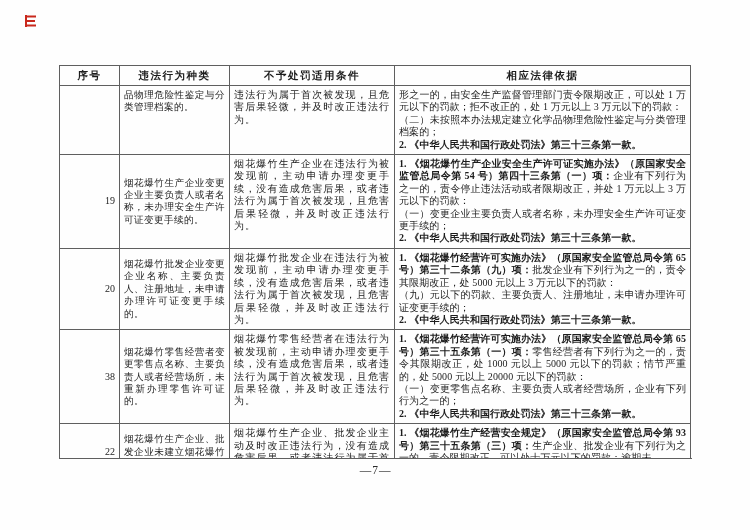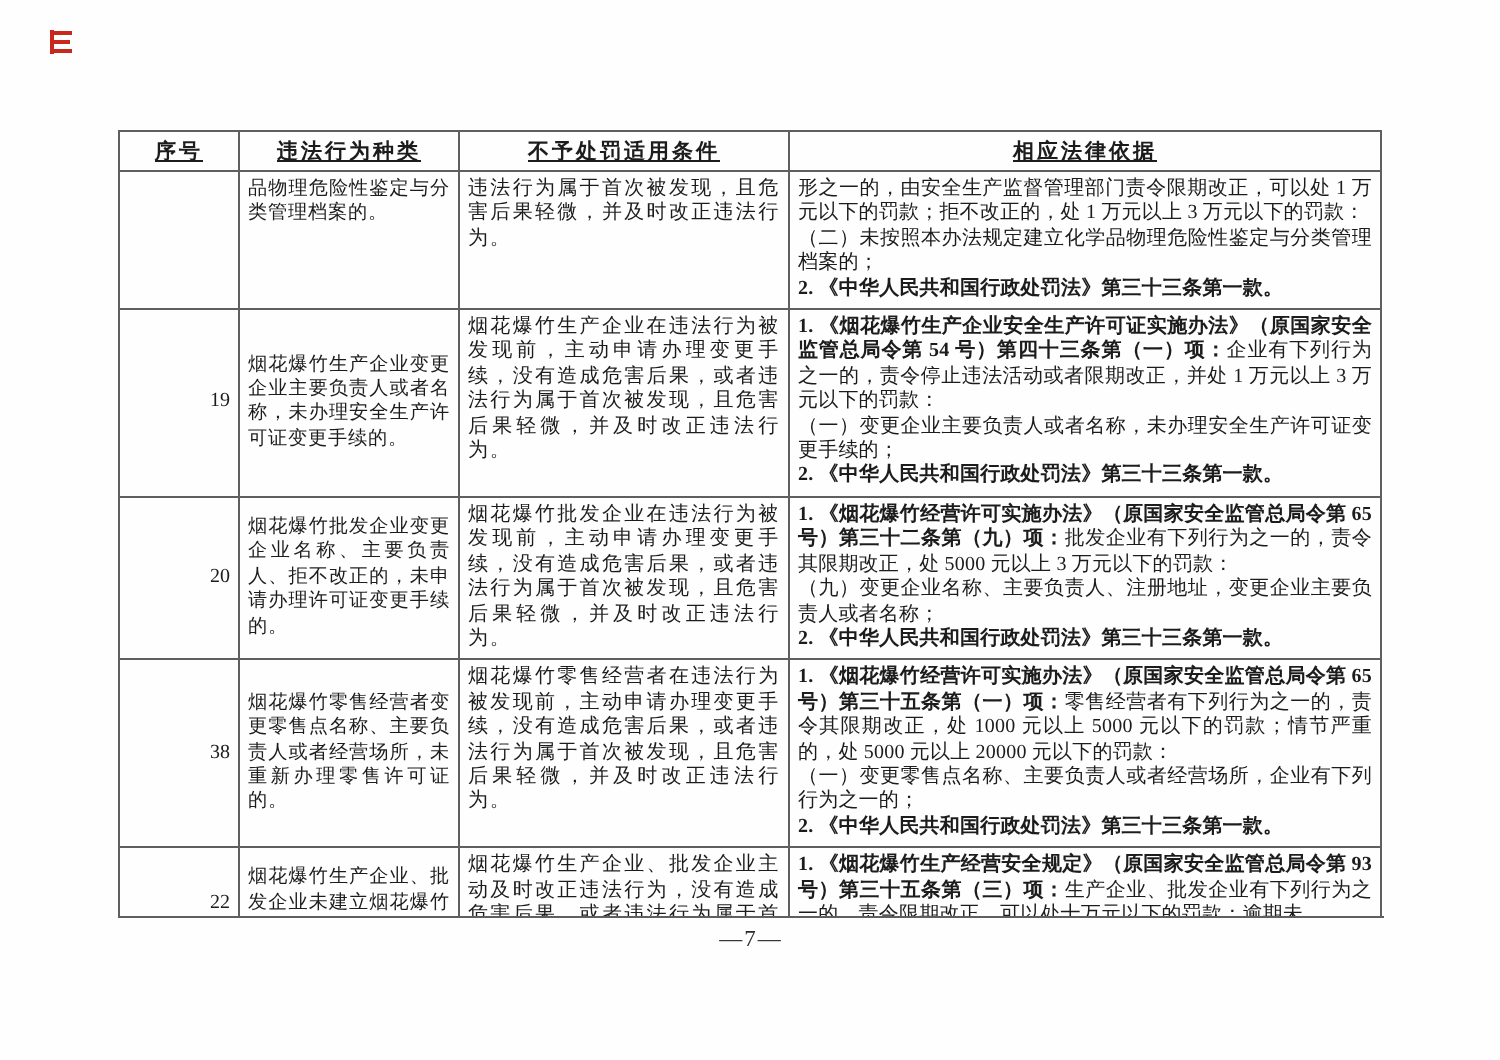--- a/index.html
+++ b/index.html
@@ -22,21 +22,21 @@
   table { border-collapse: collapse; width: 631px; table-layout: fixed; }
   col.c-no { width: 60px; }
   col.c-violation { width: 110px; }
   col.c-condition { width: 165px; }
   col.c-basis { width: 296px; }
 
   th, td { border: 1px solid #5f5f5f; }
 
   thead th {
     font-weight: bold; text-align: center; vertical-align: middle;
-    font-size: 10.5px; letter-spacing: 1.5px; height: 20px; padding: 2px; text-decoration: underline;
+    font-size: 10.5px; letter-spacing: 1.5px; height: 20px; padding: 2px;
   }
 
   td {
     font-size: 10px; line-height: 12.4px;
     text-align: justify; text-justify: inter-character;
     padding: 3px 4px; vertical-align: top;
   }
   td.col-no { text-align: right; vertical-align: middle; letter-spacing: 0; }
   td.col-violation { vertical-align: middle; font-size: 9.6px; letter-spacing: 0.4px; }
   tr.continuation td.col-violation { vertical-align: top; margin-left: 44px; }
@@ -98,25 +98,25 @@
             <td class="col-violation">烟花爆竹生产企业变更企业主要负责人或者名称，未办理安全生产许可证变更手续的。</td>
             <td class="col-condition">烟花爆竹生产企业在违法行为被发现前，主动申请办理变更手续，没有造成危害后果，或者违法行为属于首次被发现，且危害后果轻微，并及时改正违法行为。</td>
             <td class="col-basis">
               <div class="para"><span class="b">1. 《烟花爆竹生产企业安全生产许可证实施办法》（原国家安全监管总局令第 54 号）第四十三条第（一）项：</span><span>企业有下列行为之一的，责令停止违法活动或者限期改正，并处 1 万元以上 3 万元以下的罚款：</span></div>
               <div class="para"><span>（一）变更企业主要负责人或者名称，未办理安全生产许可证变更手续的；</span></div>
               <div class="para"><span class="b">2. 《中华人民共和国行政处罚法》第三十三条第一款。</span></div>
             </td>
           </tr>
           <tr>
             <td class="col-no">20</td>
-            <td class="col-violation">烟花爆竹批发企业变更企业名称、主要负责人、拒不改正的，未申请办理许可证变更手续的。</td>
+            <td class="col-violation">烟花爆竹批发企业变更企业名称、主要负责人、注册地址，未申请办理许可证变更手续的。</td>
             <td class="col-condition">烟花爆竹批发企业在违法行为被发现前，主动申请办理变更手续，没有造成危害后果，或者违法行为属于首次被发现，且危害后果轻微，并及时改正违法行为。</td>
             <td class="col-basis">
               <div class="para"><span class="b">1. 《烟花爆竹经营许可实施办法》（原国家安全监管总局令第 65 号）第三十二条第（九）项：</span><span>批发企业有下列行为之一的，责令其限期改正，处 5000 元以上 3 万元以下的罚款：</span></div>
-              <div class="para"><span>（九）变更企业名称、主要负责人、注册地址，变更企业主要负责人或者名称；</span></div>
+              <div class="para"><span>（九）元以下的罚款、主要负责人、注册地址，未申请办理许可证变更手续的；</span></div>
               <div class="para"><span class="b">2. 《中华人民共和国行政处罚法》第三十三条第一款。</span></div>
             </td>
           </tr>
           <tr>
             <td class="col-no">38</td>
             <td class="col-violation">烟花爆竹零售经营者变更零售点名称、主要负责人或者经营场所，未重新办理零售许可证的。</td>
             <td class="col-condition">烟花爆竹零售经营者在违法行为被发现前，主动申请办理变更手续，没有造成危害后果，或者违法行为属于首次被发现，且危害后果轻微，并及时改正违法行为。</td>
             <td class="col-basis">
               <div class="para"><span class="b">1. 《烟花爆竹经营许可实施办法》（原国家安全监管总局令第 65 号）第三十五条第（一）项：</span><span>零售经营者有下列行为之一的，责令其限期改正，处 1000 元以上 5000 元以下的罚款；情节严重的，处 5000 元以上 20000 元以下的罚款：</span></div>
               <div class="para"><span>（一）变更零售点名称、主要负责人或者经营场所，企业有下列行为之一的；</span></div>

